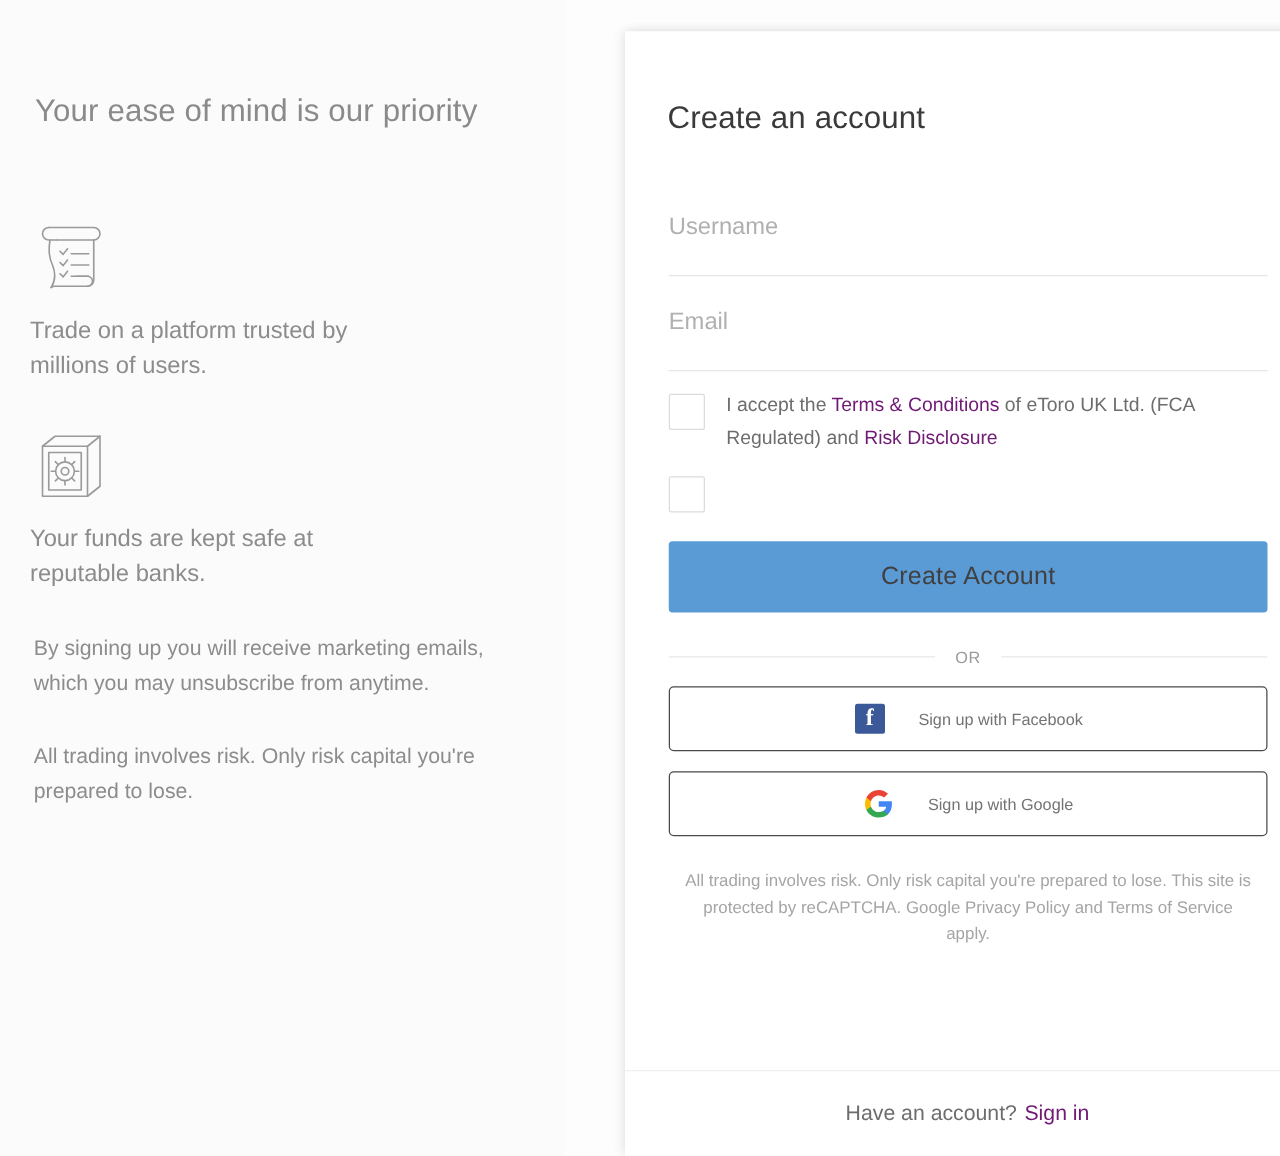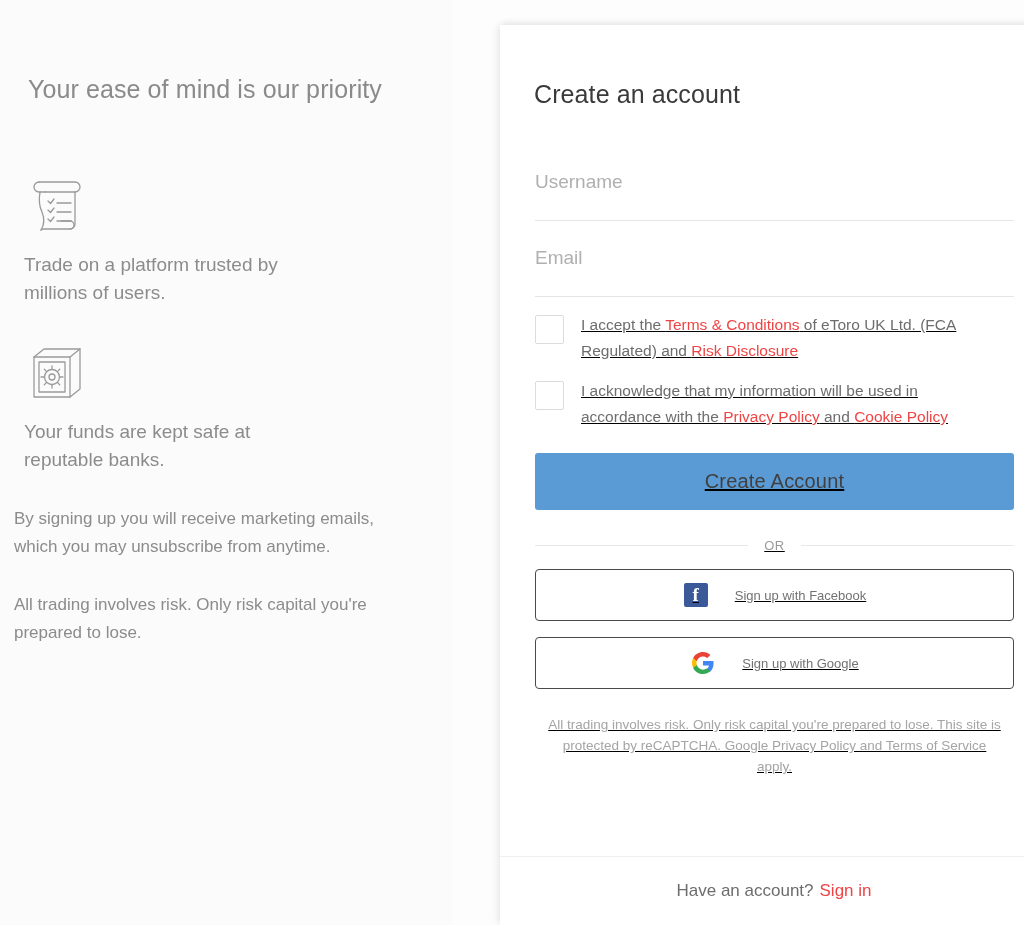--- a/index.html
+++ b/index.html
@@ -71,21 +71,21 @@
   .benefit-text {
     font-size: 19px;
     line-height: 28px;
     color: #8c8c8c;
     padding-top: 9px;
     max-width: 290px;
   }
 
   .legal-block {
     position: absolute;
-    left: 14px;
+    left: 27px;
     top: 505px;
     width: 380px;
   }
   .legal-para {
     font-size: 17px;
     line-height: 28px;
     color: #8c8c8c;
     margin: 0 0 30px 0;
   }
   .legal-para.last { margin-bottom: 0; }
@@ -111,21 +111,20 @@
     font-weight: 400;
     color: #3a3a3a;
     letter-spacing: 0.1px;
   }
 
   .form-area {
     position: absolute;
     left: 35px;
     top: 120px;
     width: 479px;
-    text-decoration: underline;
   }
 
   .field {
     position: relative;
     height: 76px;
     border-bottom: 1px solid #e6e6e6;
     box-sizing: border-box;
   }
   .field-input {
     width: 100%;
@@ -164,21 +163,21 @@
     margin-right: 17px;
     cursor: pointer;
   }
   .consent-text {
     font-size: 15.5px;
     line-height: 26px;
     color: #6d6d6d;
     max-width: 400px;
   }
   .lnk {
-    color: #ef4444;
+    color: #701a75;
     text-decoration: none;
     cursor: pointer;
   }
 
   
   .primary-btn {
     display: block;
     width: 479px;
     height: 57px;
     margin-top: 23px;
@@ -358,23 +357,20 @@
 
         <div class="consent-row">
           <div class="cbox"></div>
           <div class="consent-text">
             <span>I accept the </span><a class="lnk">Terms &amp; Conditions</a><span> of eToro UK Ltd. (FCA Regulated) and </span><a class="lnk">Risk Disclosure</a>
           </div>
         </div>
 
         <div class="consent-row">
           <div class="cbox"></div>
-          <div class="consent-text">
-            <span>I acknowledge that my information will be used in accordance with the </span><a class="lnk">Privacy Policy</a><span> and </span><a class="lnk">Cookie Policy</a>
-          </div>
         </div>
 
       </div>
 
       <button class="primary-btn">Create Account</button>
 
       <div class="or-divider">
         <div class="rule"></div>
         <div class="or-label">OR</div>
         <div class="rule"></div>

